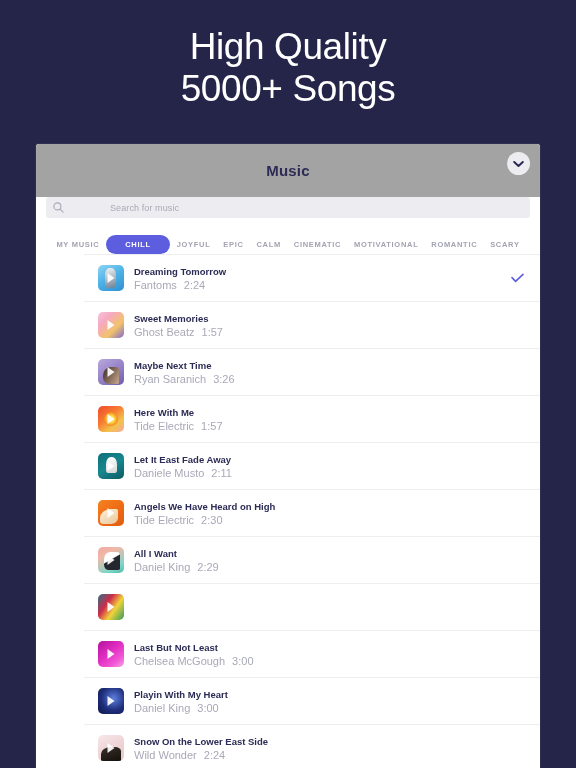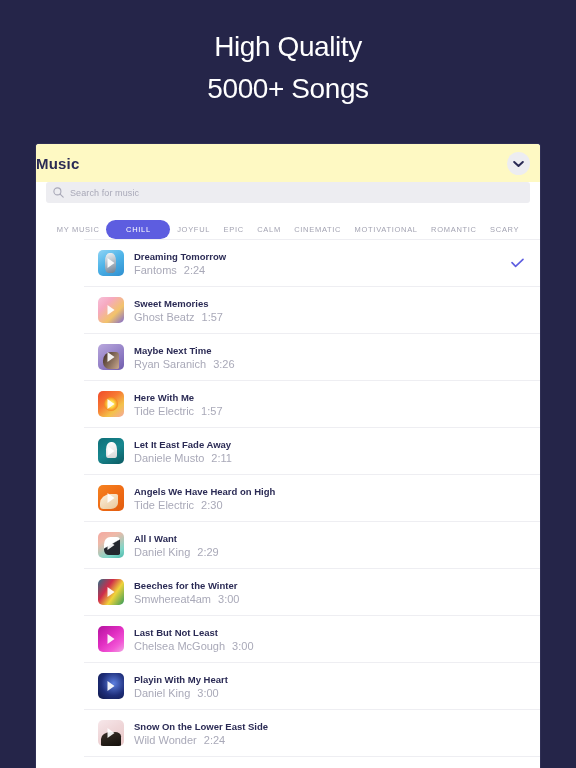--- a/index.html
+++ b/index.html
@@ -10,47 +10,47 @@
     overflow:hidden;
   }
 
   
   .headline {
     padding-top:26px;
     text-align:center;
     color:#ffffff;
   }
   .headline .line {
-    font-size:28px;
+    font-size:37px;
     line-height:42px;
     font-weight:400;
     letter-spacing:-0.4px;
     text-align:center;
   }
 
   
   .panel {
     position:absolute;
     left:36px;
     top:144px;
     width:504px;
     height:640px;
     background:#ffffff;
     border-radius:3px 3px 0 0;
     overflow:hidden;
     box-shadow:0 0 0 1px rgba(80,80,120,.25);
   }
 
   .panel-head {
-    height:38px;
+    height:53px;
     position:relative;
     display:flex;
     align-items:center;
-    justify-content:flex-start;
-    background:#fef9c3;
+    justify-content:center;
+    background:#a3a3a3;
   }
   .panel-title {
     font-size:15px;
     font-weight:bold;
     color:#2b2b55;
     letter-spacing:0.2px;
   }
   .chev-btn {
     position:absolute;
     right:10px;
@@ -75,36 +75,37 @@
     gap:6px;
   }
   .search svg { flex:0 0 auto; display:block; }
   .search-input {
     border:none; outline:none; background:transparent;
     font-family:"Liberation Sans", sans-serif;
     font-size:9px;
     color:#4a4a66;
     width:100%;
     letter-spacing:0.1px;
+    margin-left:40px;
   }
   .search-input::placeholder { color:#a9a9b8; }
 
   
   .tabs {
     display:flex;
     align-items:center;
     height:36px;
     padding:0 14px;
     gap:0;
   }
   .tab {
     font-size:7.5px;
     letter-spacing:0.7px;
     color:#a3a3b2;
-    font-weight:normal;
+    font-weight:bold;
     padding:5px 0;
     cursor:pointer;
     text-align:center;
     flex:0 0 auto;
     white-space:nowrap;
     margin-top:17px;
   }
   .tab.active {
     background:#5d5de0;
     color:#ffffff;
@@ -306,24 +307,20 @@
         </div>
         <div class="meta">
           <div class="title">All I Want</div>
           <div class="sub"><span>Daniel King</span><span class="dur">2:29</span></div>
         </div>
       </div>
       <div class="row">
         <div class="thumb art-7">
           <div class="play"></div>
         </div>
-        <div class="meta">
-          <div class="title">Beeches for the Winter</div>
-          <div class="sub"><span>Smwhereat4am</span><span class="dur">3:00</span></div>
-        </div>
       </div>
       <div class="row">
         <div class="thumb art-8">
           <div class="play"></div>
         </div>
         <div class="meta">
           <div class="title">Last But Not Least</div>
           <div class="sub"><span>Chelsea McGough</span><span class="dur">3:00</span></div>
         </div>
       </div>

